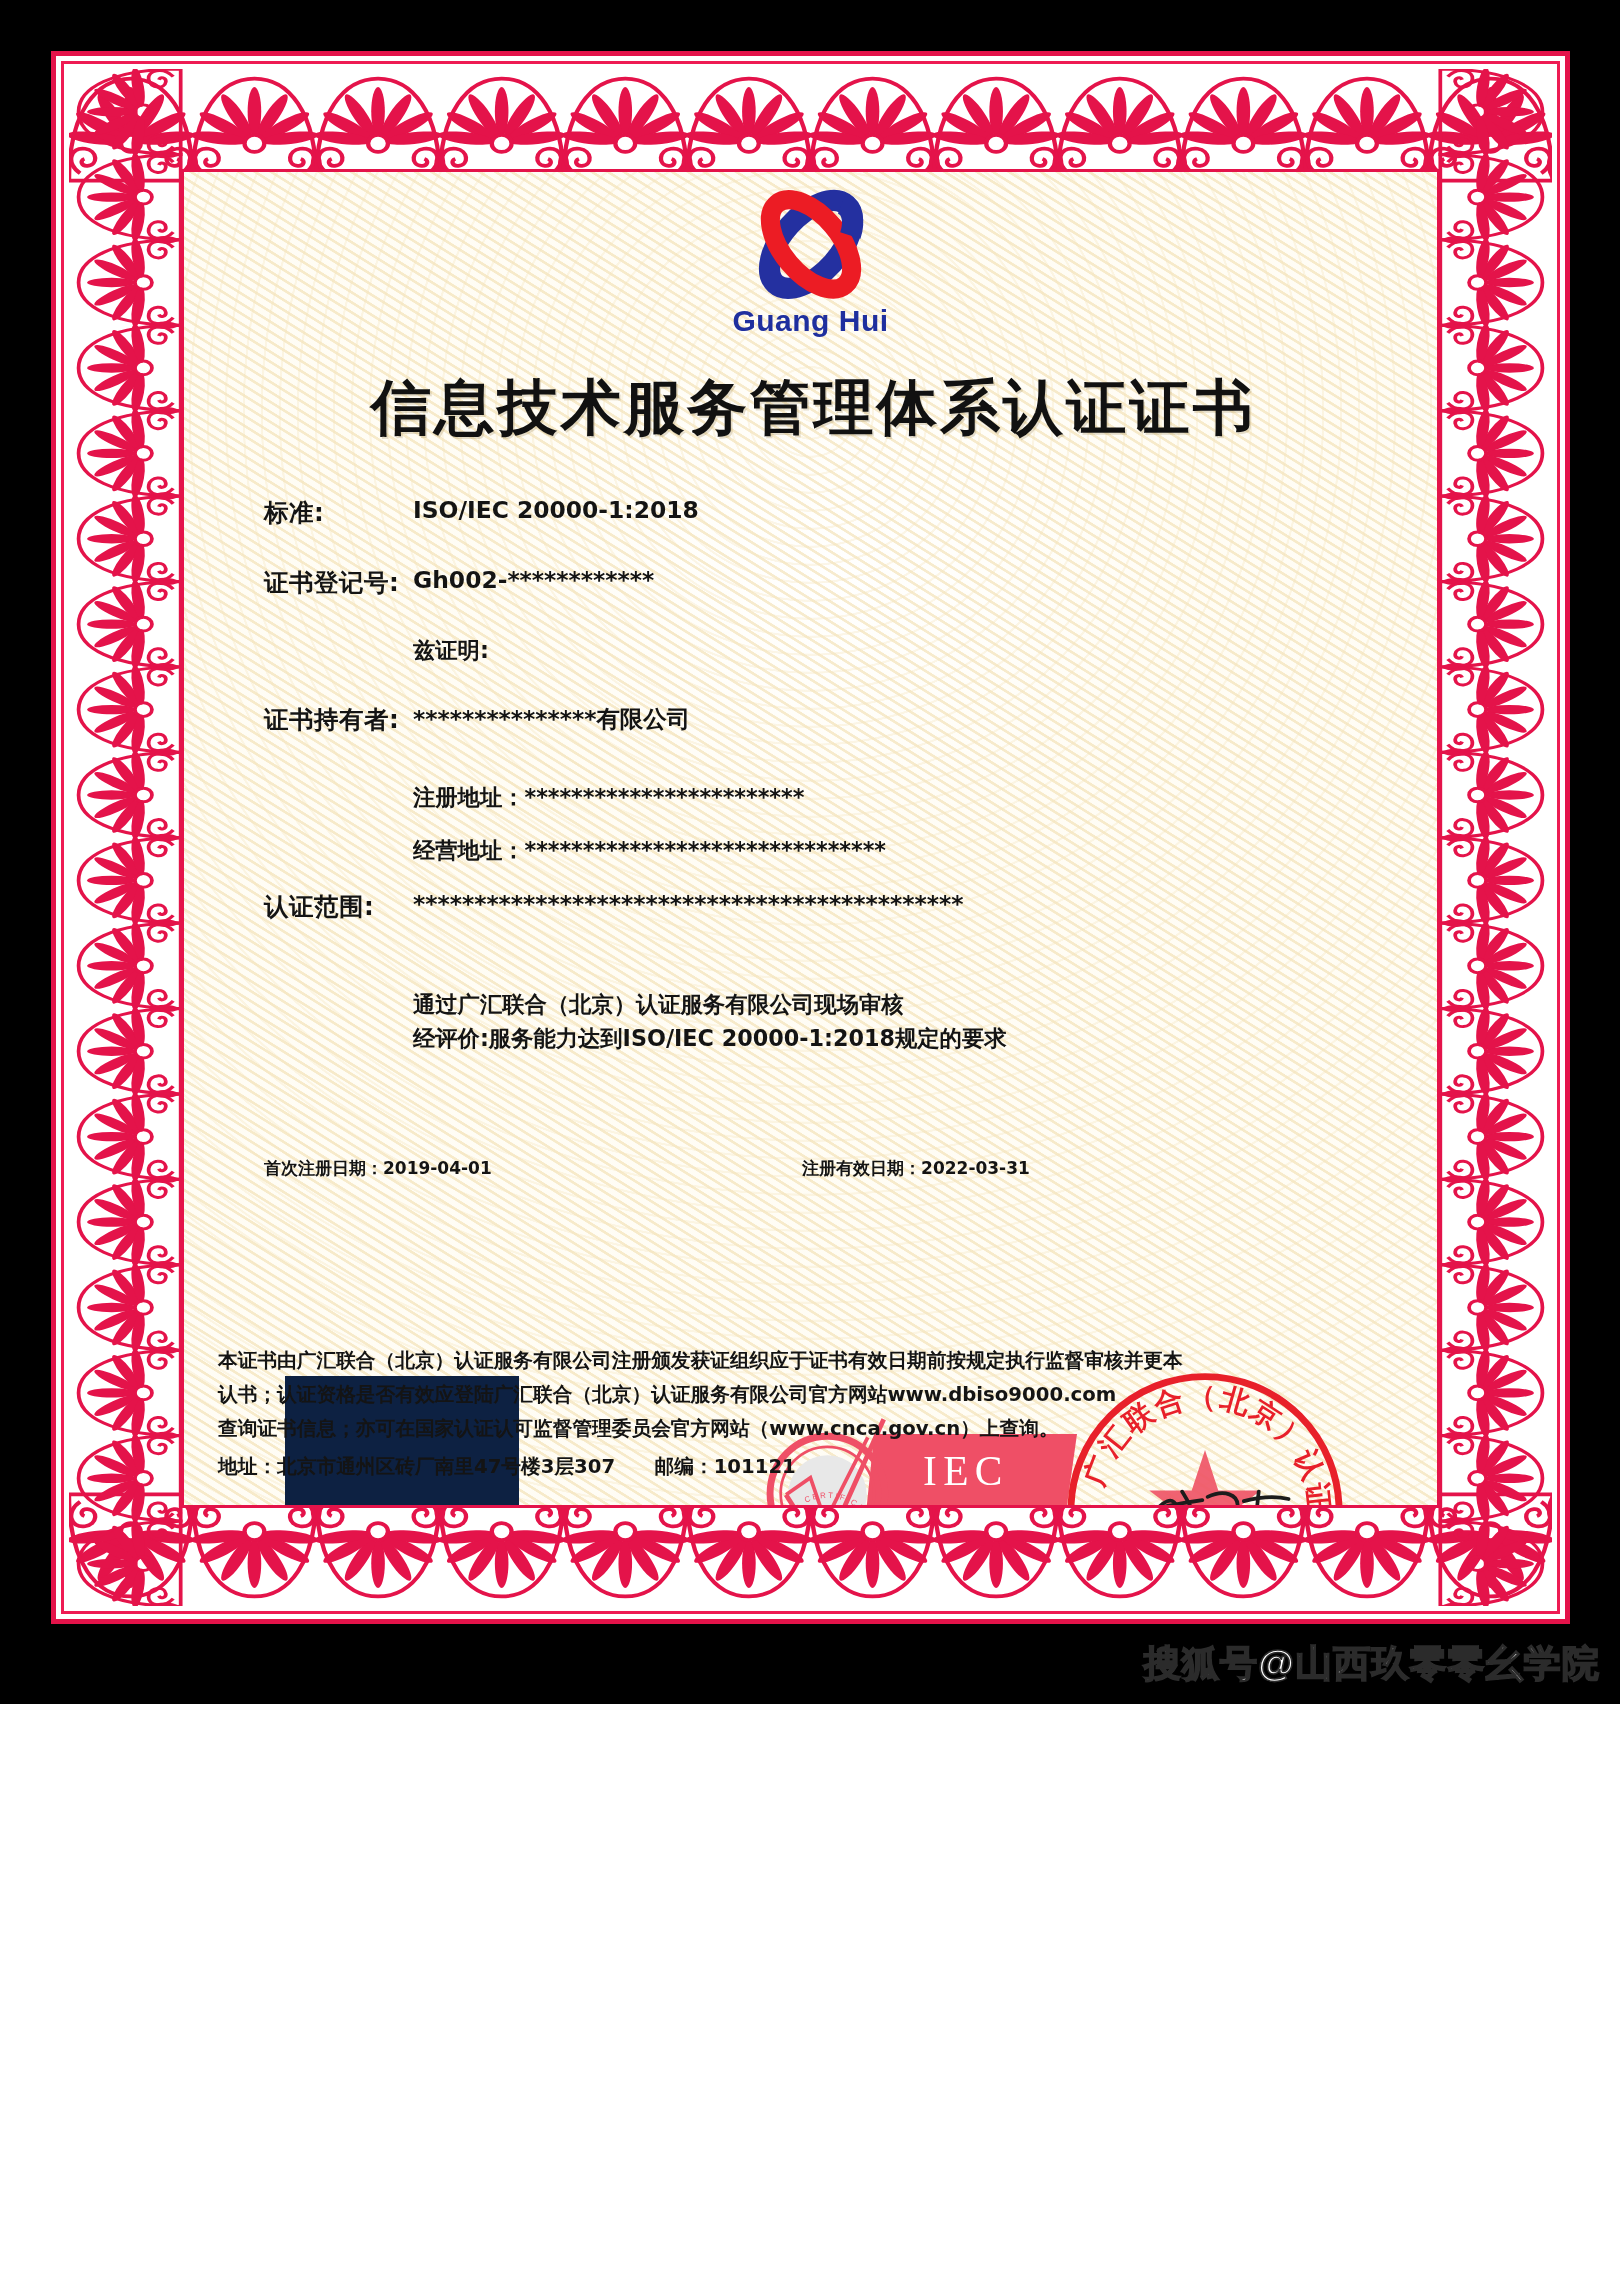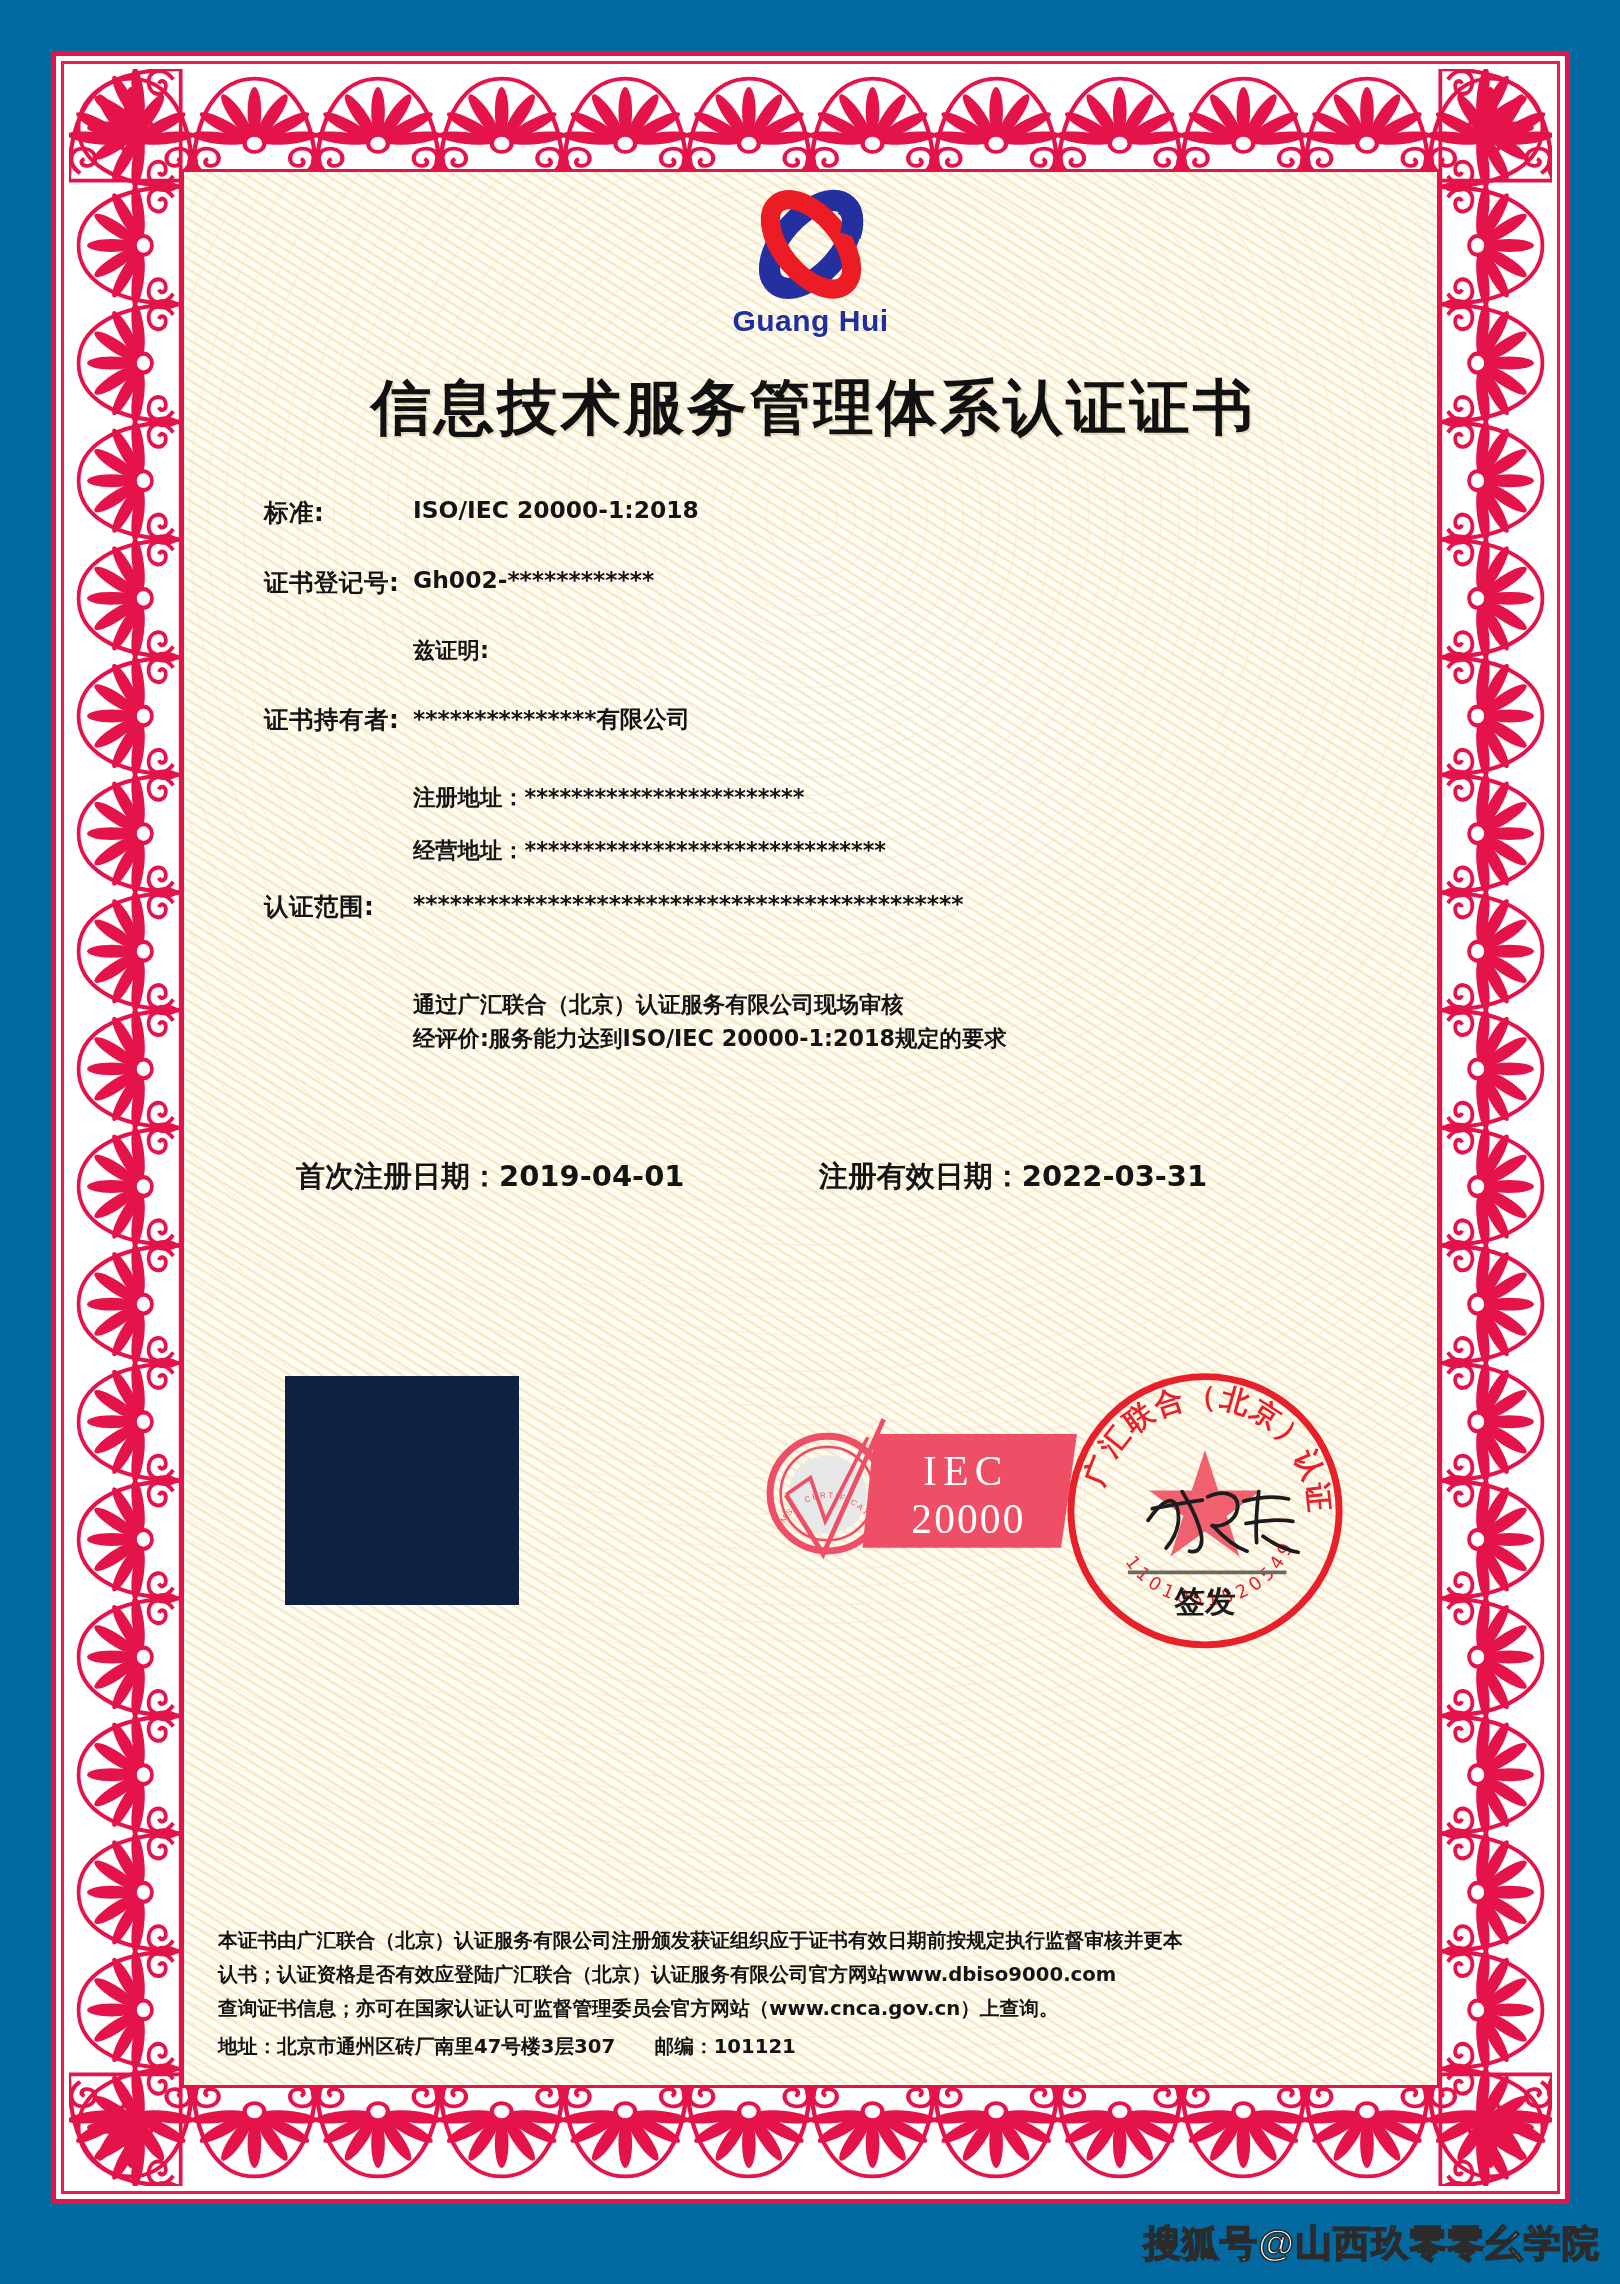--- a/index.html
+++ b/index.html
@@ -2,22 +2,22 @@
 <html style="font-size:8.5px"><head>
 <meta charset="utf-8">
 <title>ISO/IEC 20000-1:2018 Certificate</title>
 <style>
   html,body{margin:0;padding:0;background:#ffffff;}
   body{font-family:"Liberation Sans","DejaVu Sans",sans-serif;}
 
   
   .page{
     position:relative;
-    width:1621px;height:2284px;
-    background:#0369a1;
+    width:1621px;height:1704px;
+    background:#000000;
     overflow:hidden;
   }
 
   
   .border-frame{
     position:absolute;
     left:51px;top:51px;right:51px;bottom:80px;
     border:5.3px solid #e4134a;
     box-sizing:border-box;
     background:#ffffff;
@@ -129,23 +129,22 @@
 
   
   .validity-row{display:flex;align-items:flex-start;}
   .validity-col{flex:1;}
   .validity-col div{
     font-size:22.3px;color:#141414;font-weight:bold;margin-bottom:38px;
     font-family:"DejaVu Sans","Liberation Sans",sans-serif;
   }
   .reg-row{
     display:flex;padding-left:80px;padding-right:52px;box-sizing:border-box;
-    font-size:29px;font-weight:bold;color:#141414;
-    font-family:"DejaVu Sans","Liberation Sans",sans-serif;
-    margin-left:32px;
+    font-size:17px;font-weight:bold;color:#141414;
+    font-family:"DejaVu Sans","Liberation Sans",sans-serif;
   }
   .reg-row .first{flex:0 0 48%;}
   .reg-row .second{flex:1;}
 
   
   .marks{position:absolute;left:0;right:0;top:1194px;height:298px;}
   .qr-block{
     position:absolute;left:101px;top:9.6px;
     width:234px;height:229px;background:#0d2142;
   }

